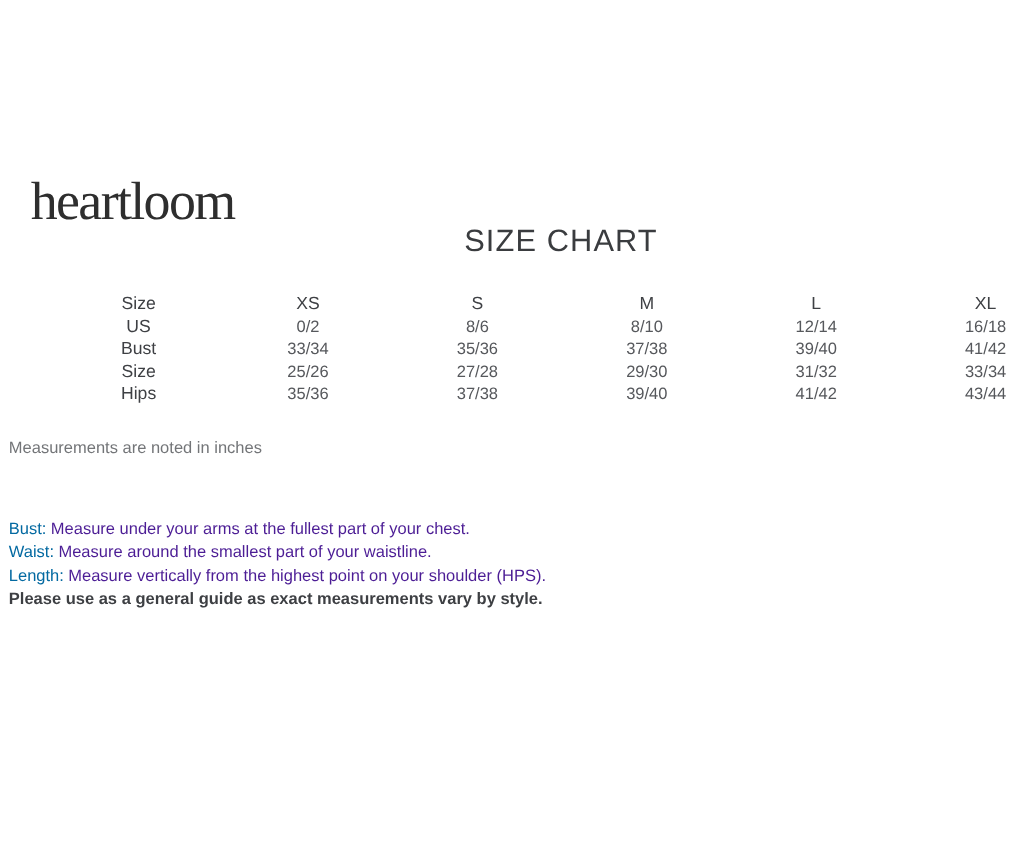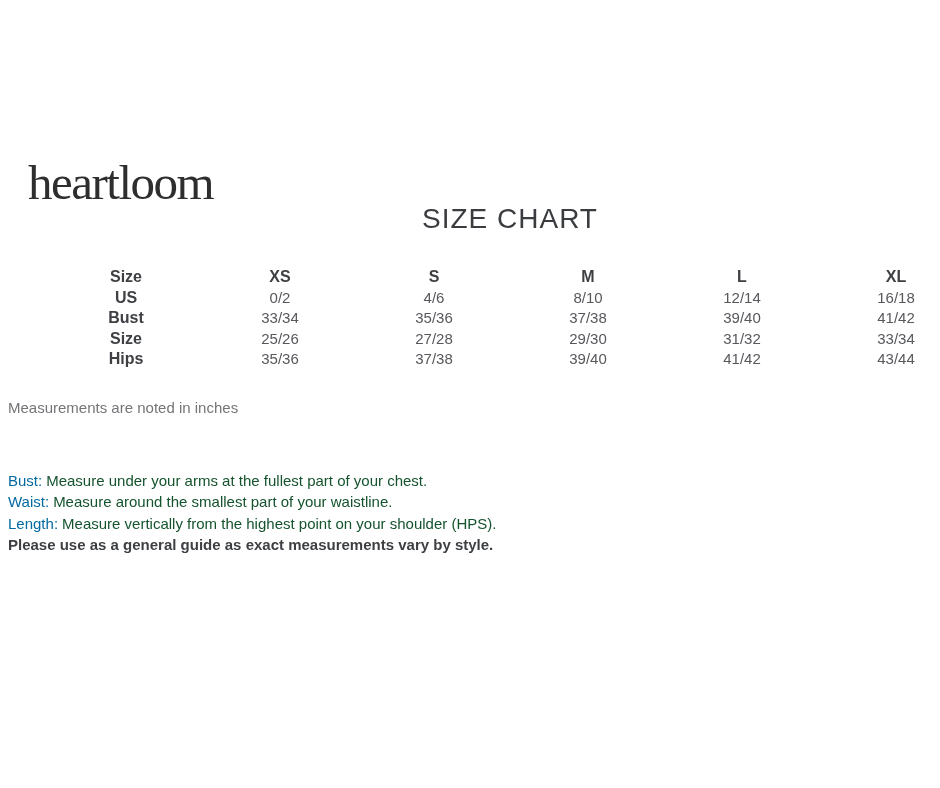--- a/index.html
+++ b/index.html
@@ -47,21 +47,21 @@
     grid-template-columns: repeat(6, 154px);
     grid-auto-rows: 20.5px;
   }
   .size-table .cell {
     text-align: center;
     line-height: 20.5px;
     white-space: nowrap;
   }
   .size-table .head {
     font-size: 16px;
-    font-weight: 700;
+    font-weight: 400;
     color: #3e4044;
   }
   .size-table .val {
     font-size: 15px;
     font-weight: 400;
     color: #56585c;
   }
   .units-note {
     position: absolute;
     left: 8px;
@@ -77,21 +77,21 @@
     top: 470px;
     font-size: 15px;
     line-height: 21.45px;
   }
   .guide .g-line { white-space: nowrap; }
   .guide .g-label {
     font-weight: 400;
     color: #0369a1;
     margin-right: 4px;
   }
-  .guide .g-text { color: #14532d; }
+  .guide .g-text { color: #4c1d95; }
   .guide .disclaimer {
     font-weight: 700;
     color: #3d3f43;
     white-space: nowrap;
   }
 </style>
 </head>
 <body>
 
 <div class="stage">
@@ -104,21 +104,21 @@
 
     <div class="cell head">Size</div>
     <div class="cell head">XS</div>
     <div class="cell head">S</div>
     <div class="cell head">M</div>
     <div class="cell head">L</div>
     <div class="cell head">XL</div>
 
     <div class="cell head">US</div>
     <div class="cell val">0/2</div>
-    <div class="cell val">4/6</div>
+    <div class="cell val">8/6</div>
     <div class="cell val">8/10</div>
     <div class="cell val">12/14</div>
     <div class="cell val">16/18</div>
 
     <div class="cell head">Bust</div>
     <div class="cell val">33/34</div>
     <div class="cell val">35/36</div>
     <div class="cell val">37/38</div>
     <div class="cell val">39/40</div>
     <div class="cell val">41/42</div>

